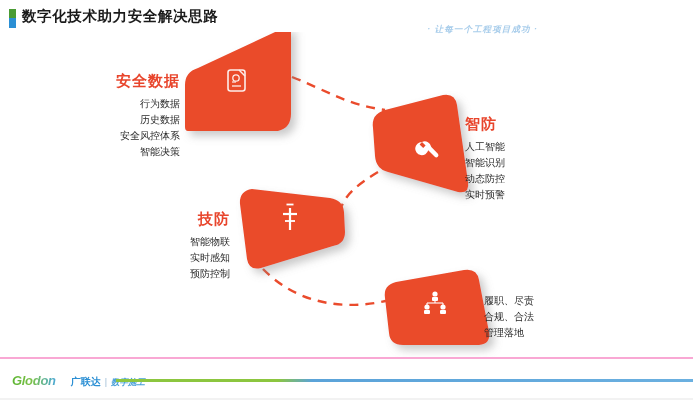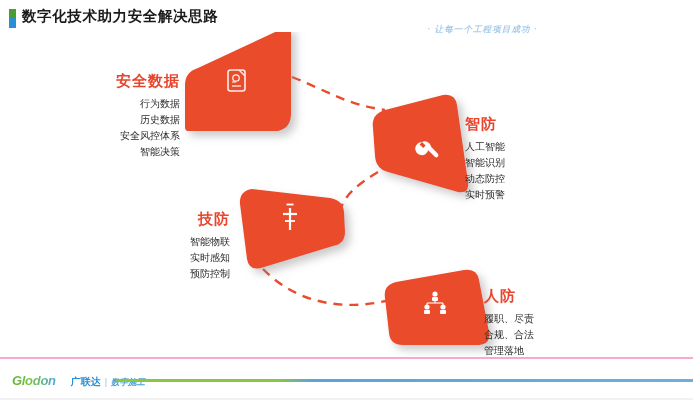--- a/index.html
+++ b/index.html
@@ -255,21 +255,20 @@
     <div class="node-label align-right" id="label-jifang">
       <div class="node-heading">技防</div>
       <div class="node-items">
         <div>智能物联</div>
         <div>实时感知</div>
         <div>预防控制</div>
       </div>
     </div>
 
     <div class="node-label align-left" id="label-renfang">
-      <div class="node-heading">人防</div>
       <div class="node-items">
         <div>履职、尽责</div>
         <div>合规、合法</div>
         <div>管理落地</div>
       </div>
     </div>
   </div>
 
   <div class="footer">
     <div class="logo-wrap">

